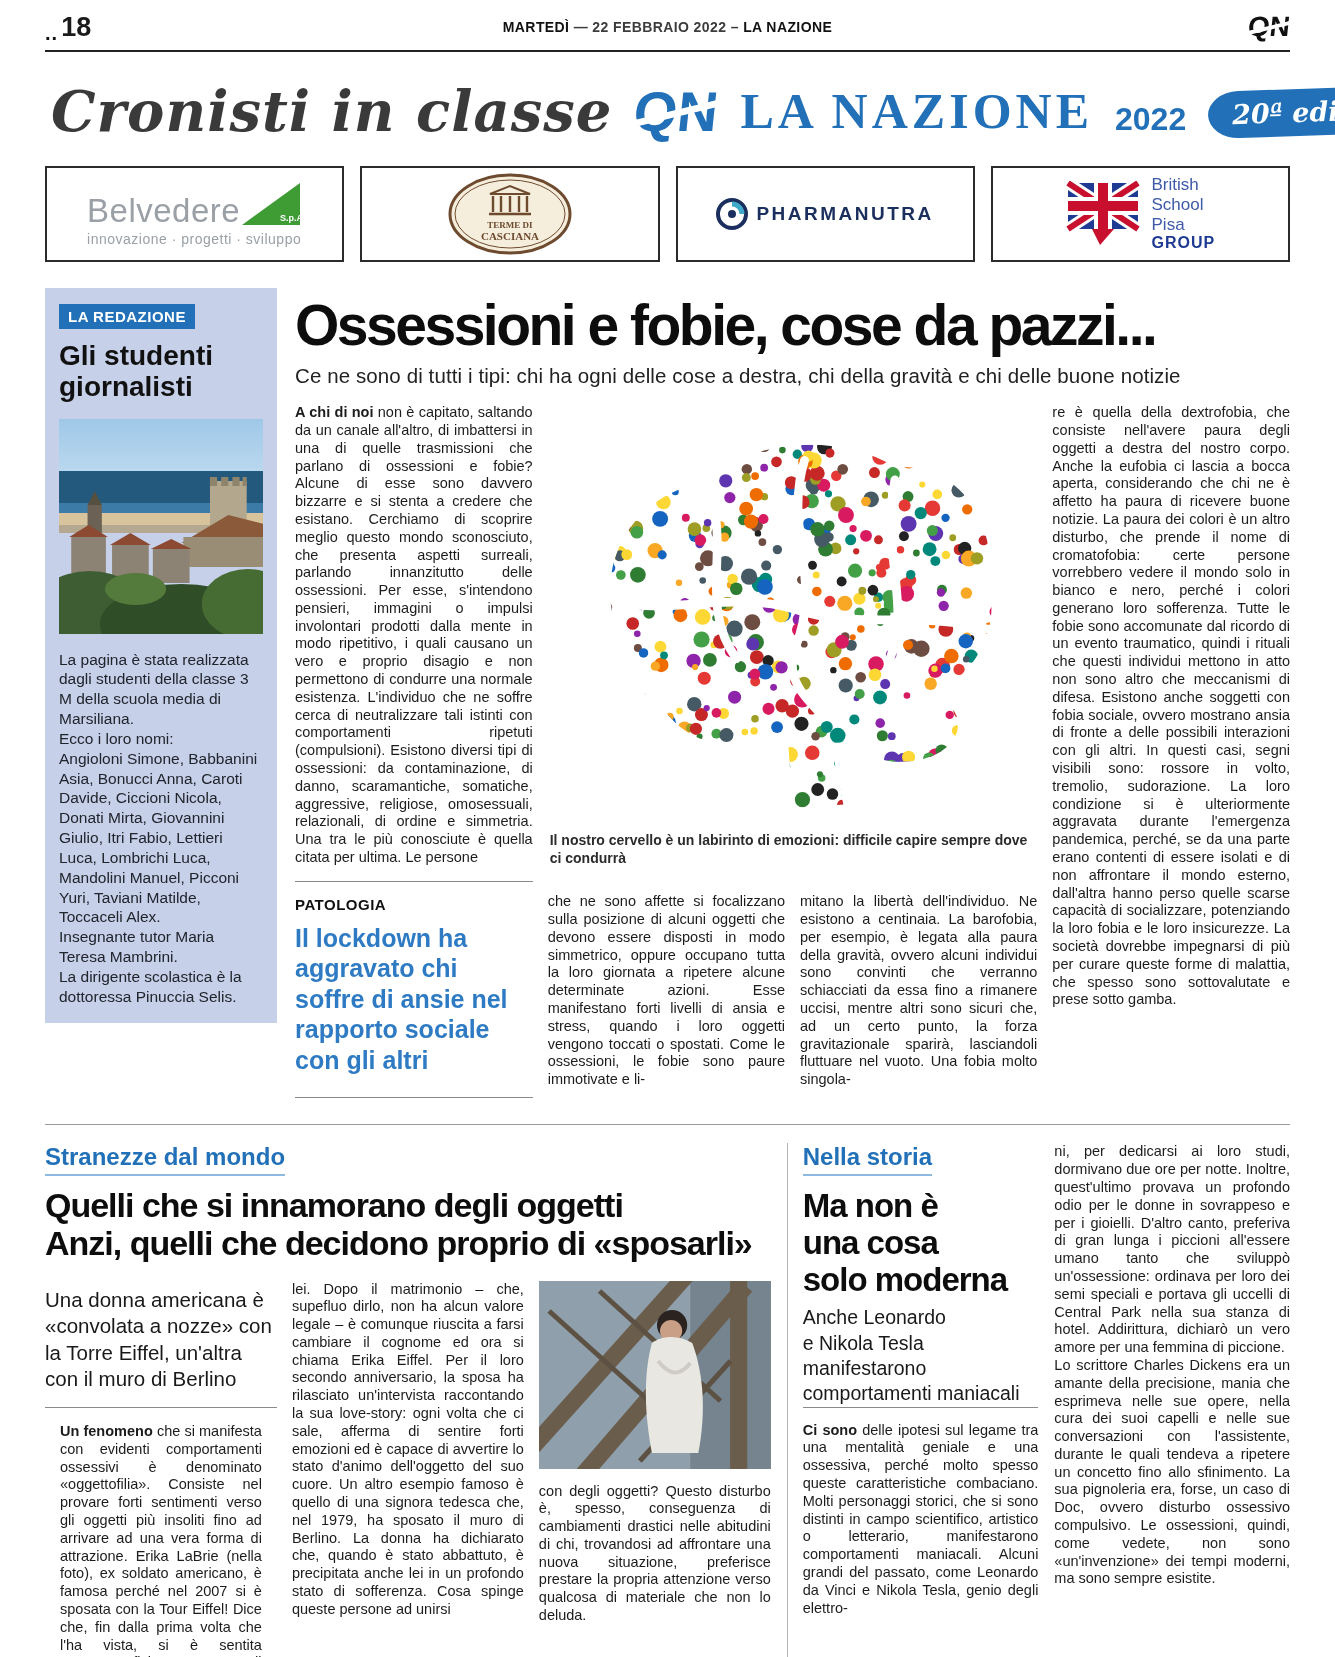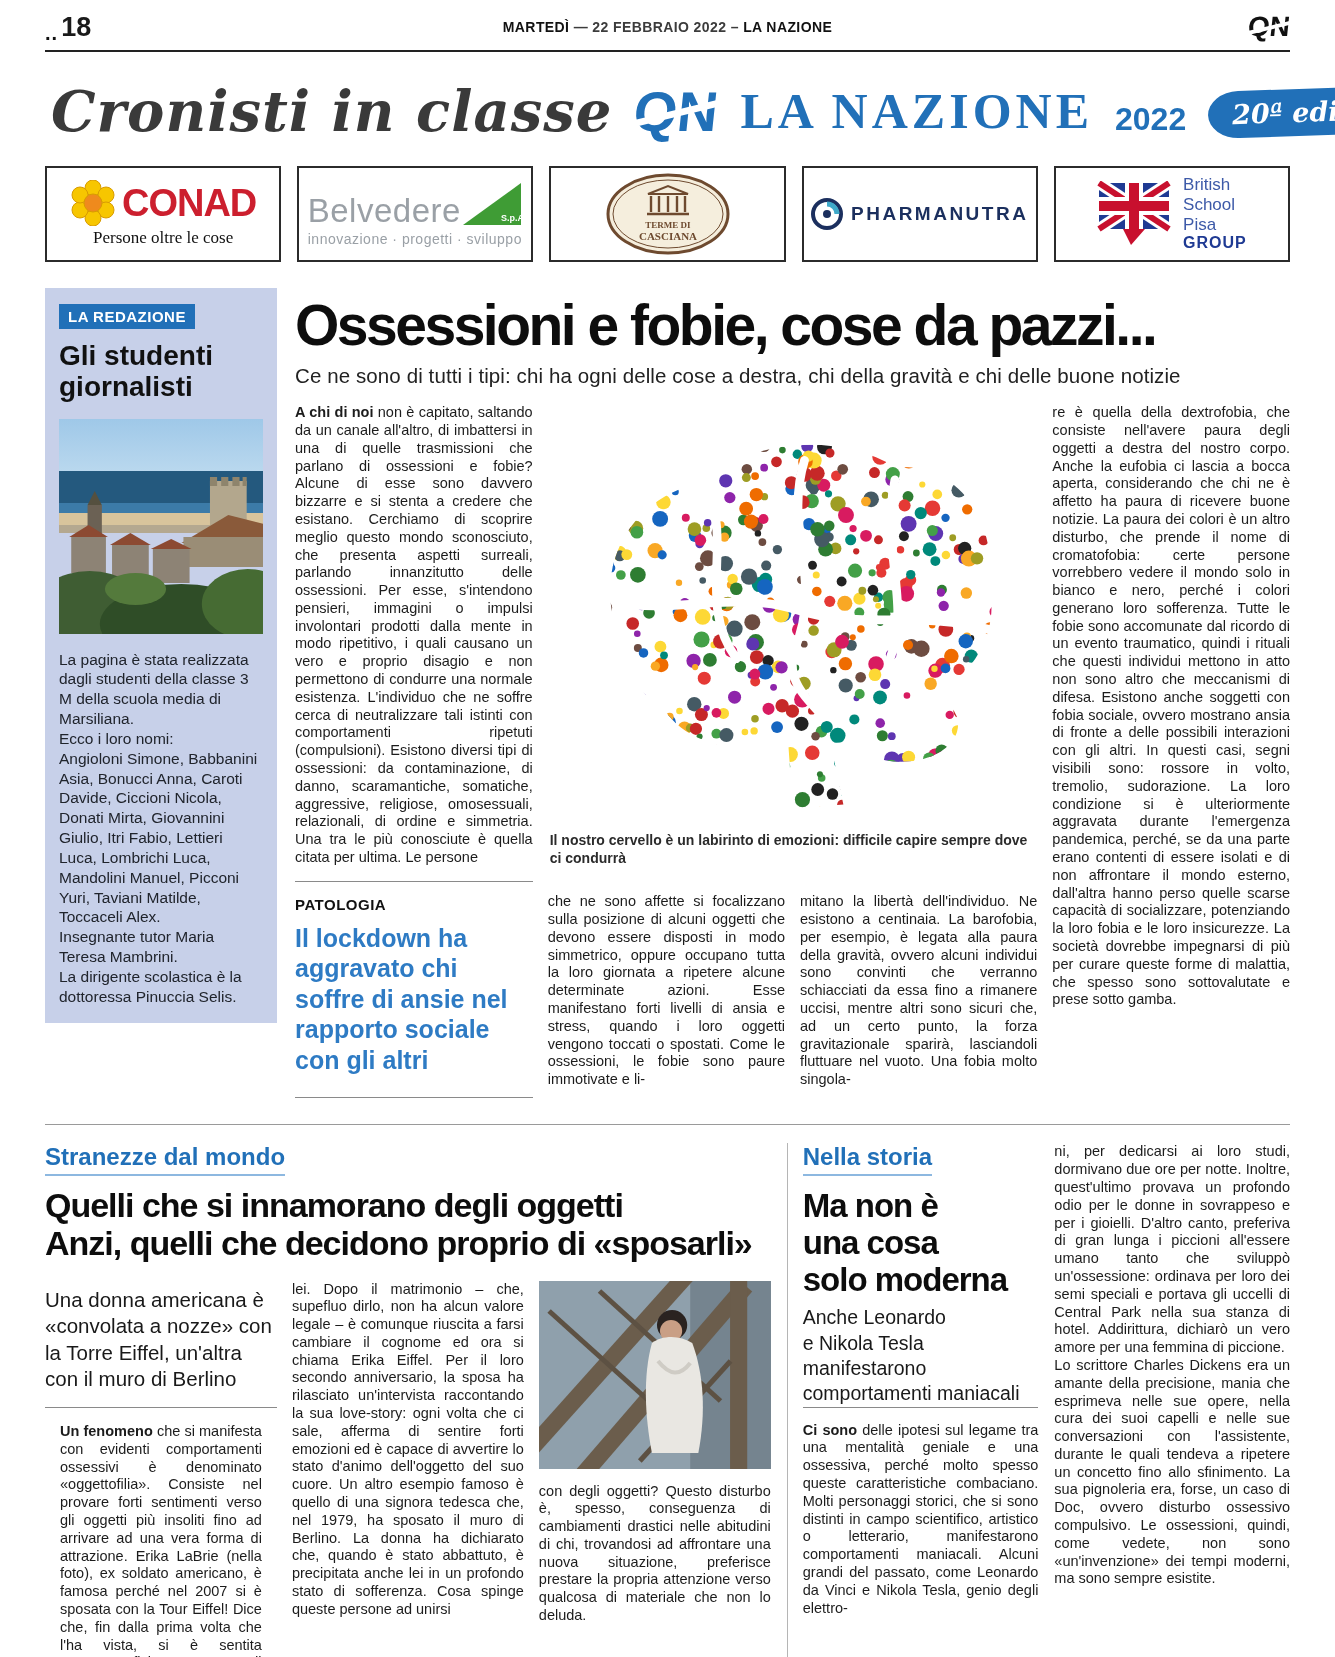--- a/index.html
+++ b/index.html
@@ -117,39 +117,20 @@
     <div class="script-title">Cronisti in classe</div>
     <div class="qn-big">
       <span class="qn">QN</span>
     </div>
     <div class="brand">LA NAZIONE</div>
     <div class="year">2022</div>
     <div class="edition-badge">20ª edizione</div>
   </section>
 
   <section class="sponsors">
-    <div class="sponsor">
-      <div class="conad-inner">
-        <div class="conad-row">
-          <svg width="46" height="46" viewBox="0 0 46 46">
-            <g stroke="#d89b00" stroke-width="1">
-              <circle cx="23" cy="8" r="8" fill="#f7c600"></circle>
-                <circle cx="36" cy="15" r="8" fill="#f7c600"></circle>
-              <circle cx="36" cy="30" r="8" fill="#f7c600"></circle>
-                <circle cx="23" cy="38" r="8" fill="#f7c600"></circle>
-              <circle cx="10" cy="30" r="8" fill="#f7c600"></circle>
-                <circle cx="10" cy="15" r="8" fill="#f7c600"></circle>
-            </g>
-            <circle cx="23" cy="23" r="9" fill="#ef8a1d" stroke="#d89b00"></circle>
-          </svg>
-          <span class="conad-name">CONAD</span>
-        </div>
-        <div class="conad-tag">Persone oltre le cose</div>
-      </div>
-    </div>
 
     <div class="sponsor">
       <div class="belv-inner">
         <div class="belv-row">
           <span class="belv-name">Belvedere</span>
           <svg width="62" height="46" viewBox="0 0 62 46">
             <polygon points="2,44 60,44 60,2" fill="#3f9c35"></polygon>
             <text x="40" y="40" font-size="9" fill="#fff" font-family="Liberation Sans, sans-serif" font-weight="bold">S.p.A.</text>
           </svg>
         </div>

